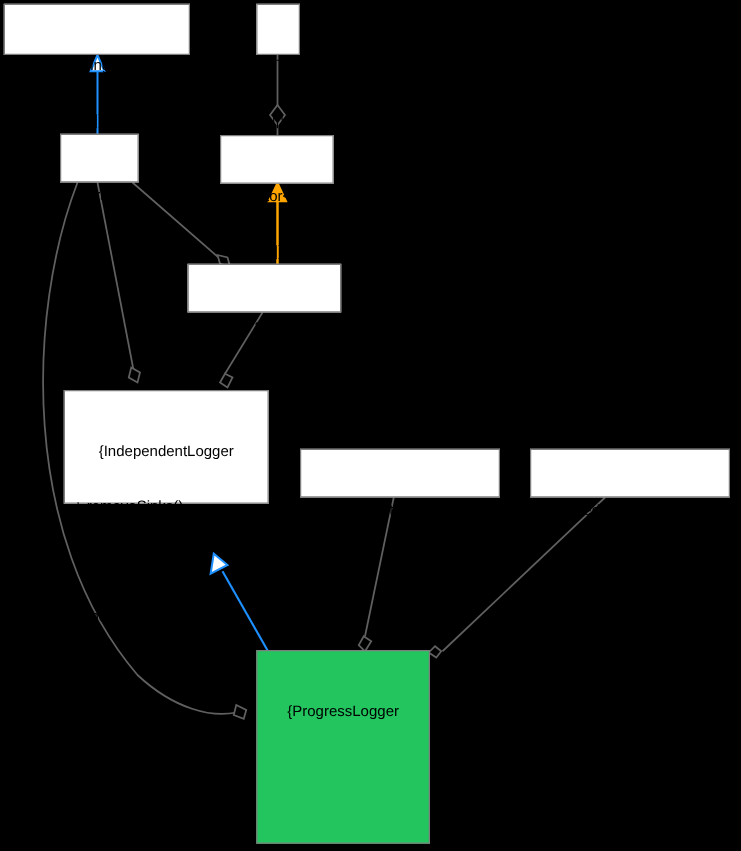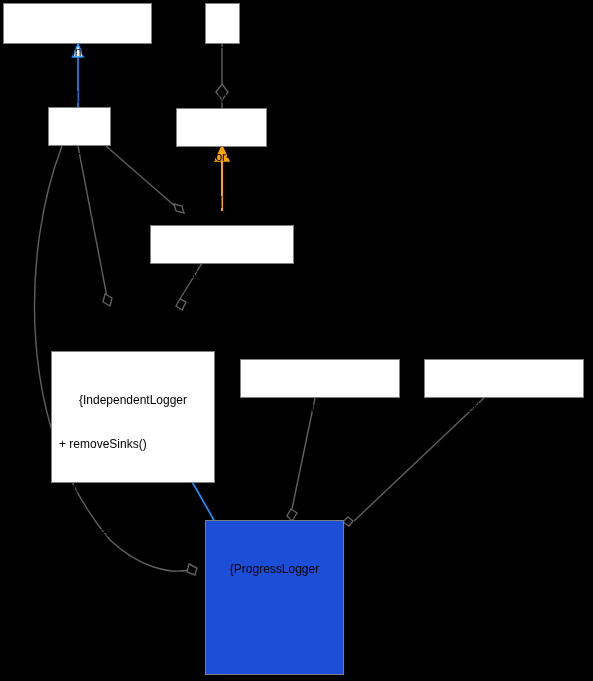--- a/index.html
+++ b/index.html
@@ -30,21 +30,21 @@
     background: #ffffff;
     color: #000000;
     font-size: 12px;
     line-height: 14.6px;
     text-align: center;
     padding: 12px 3px 3px 3px;
     white-space: pre;
     z-index: 3;
   }
   .node.filled {
-    background: #1d4ed8;
+    background: #22c55e;
   }
   .node.methods {
     text-align: left;
   }
   .node .title {
     text-align: center;
     display: block;
   }
   .node .m {
     display: block;
@@ -127,26 +127,26 @@
   <div class="node" style="left:48px; top:107px; width:63px; height:39px;">
     <span class="title">{string</span>
     <span class="close">||}</span>
   </div>
 
   <div class="node" style="left:176px; top:108px; width:91px; height:39px;">
     <span class="title">{vector&lt; T &gt;</span>
     <span class="close">||}</span>
   </div>
 
-  <div class="node" style="left:150px; top:225px; width:144px; height:39px;">
+  <div class="node" style="left:150px; top:211px; width:123px; height:39px;">
     <span class="title">{vector&lt; std::string &gt;</span>
     <span class="close">||}</span>
   </div>
 
-  <div class="node methods" style="left:51px; top:312px; width:164px; height:132px;margin-top:39px;">
+  <div class="node methods" style="left:51px; top:312px; width:164px; height:91px;">
     <span class="title">{IndependentLogger</span>
     <span class="m">+ removeSinks()</span>
     <span class="m">+ name()</span>
     <span class="m"># IndependentLogger()</span>
     <span class="close">}</span>
   </div>
 
   <div class="node" style="left:240px; top:359px; width:160px; height:39px;">
     <span class="title">{shared_ptr&lt; file_sink &gt;</span>
     <span class="close">||}</span>

